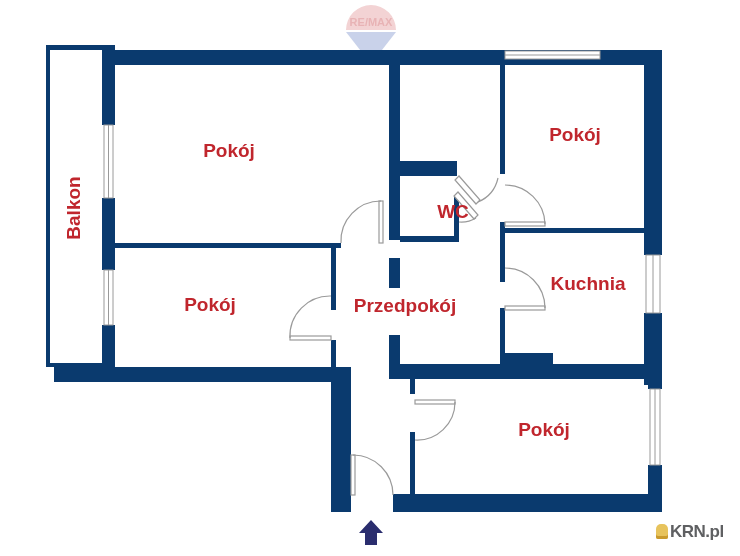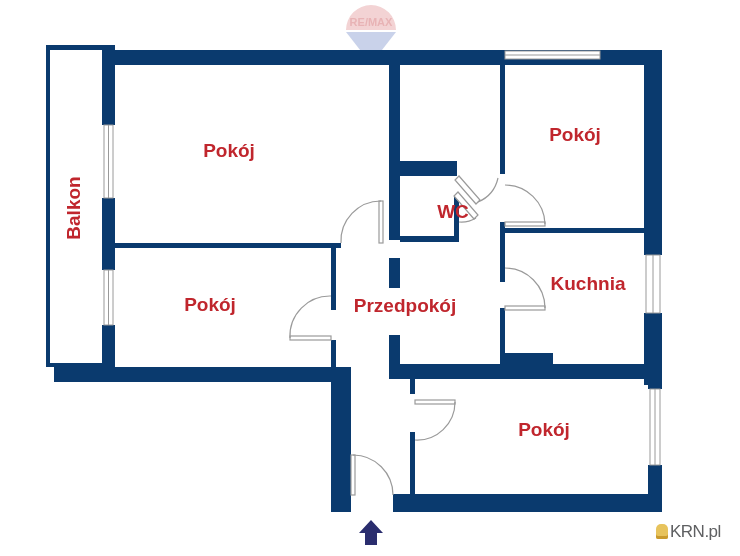--- a/index.html
+++ b/index.html
@@ -1,20 +1,20 @@
 <!DOCTYPE html>
 <html><head>
 <meta charset="utf-8">
 <style>
   html,body{margin:0;padding:0;background:#fff;}
   #stage{position:relative;width:740px;height:556px;overflow:hidden;background:#fff;font-family:"Liberation Sans",sans-serif;}
   svg{position:absolute;left:0;top:0;}
   .lbl{position:absolute;color:#c0262d;font-weight:bold;font-size:19px;white-space:nowrap;transform:translate(-50%,-50%);font-family:"Liberation Sans",sans-serif;}
   .lbl.vert{transform:translate(-50%,-50%) rotate(-90deg);}
-  #krn{position:absolute;left:656px;top:522px;font-size:17px;color:#5f6062;font-weight:normal;letter-spacing:-0.5px;}
+  #krn{position:absolute;left:656px;top:522px;font-size:17px;color:#5f6062;font-weight:bold;letter-spacing:-0.5px;}
   #krn .house{display:inline-block;width:12px;height:15px;background:#e7c35c;border-radius:5px 5px 2px 2px;margin-right:2px;vertical-align:-2px;box-shadow:inset 0 -3px 0 #c99a2e;}
   #remax{position:absolute;left:342px;top:2px;width:58px;height:60px;}
   #remax .txt{position:absolute;left:0;top:14px;width:58px;text-align:center;font-size:11px;font-weight:bold;color:#e8b3b5;}
 </style>
 </head>
 <body>
 <div id="stage">
 
 <div id="remax">
   <svg width="58" height="62" viewBox="0 0 58 62">

